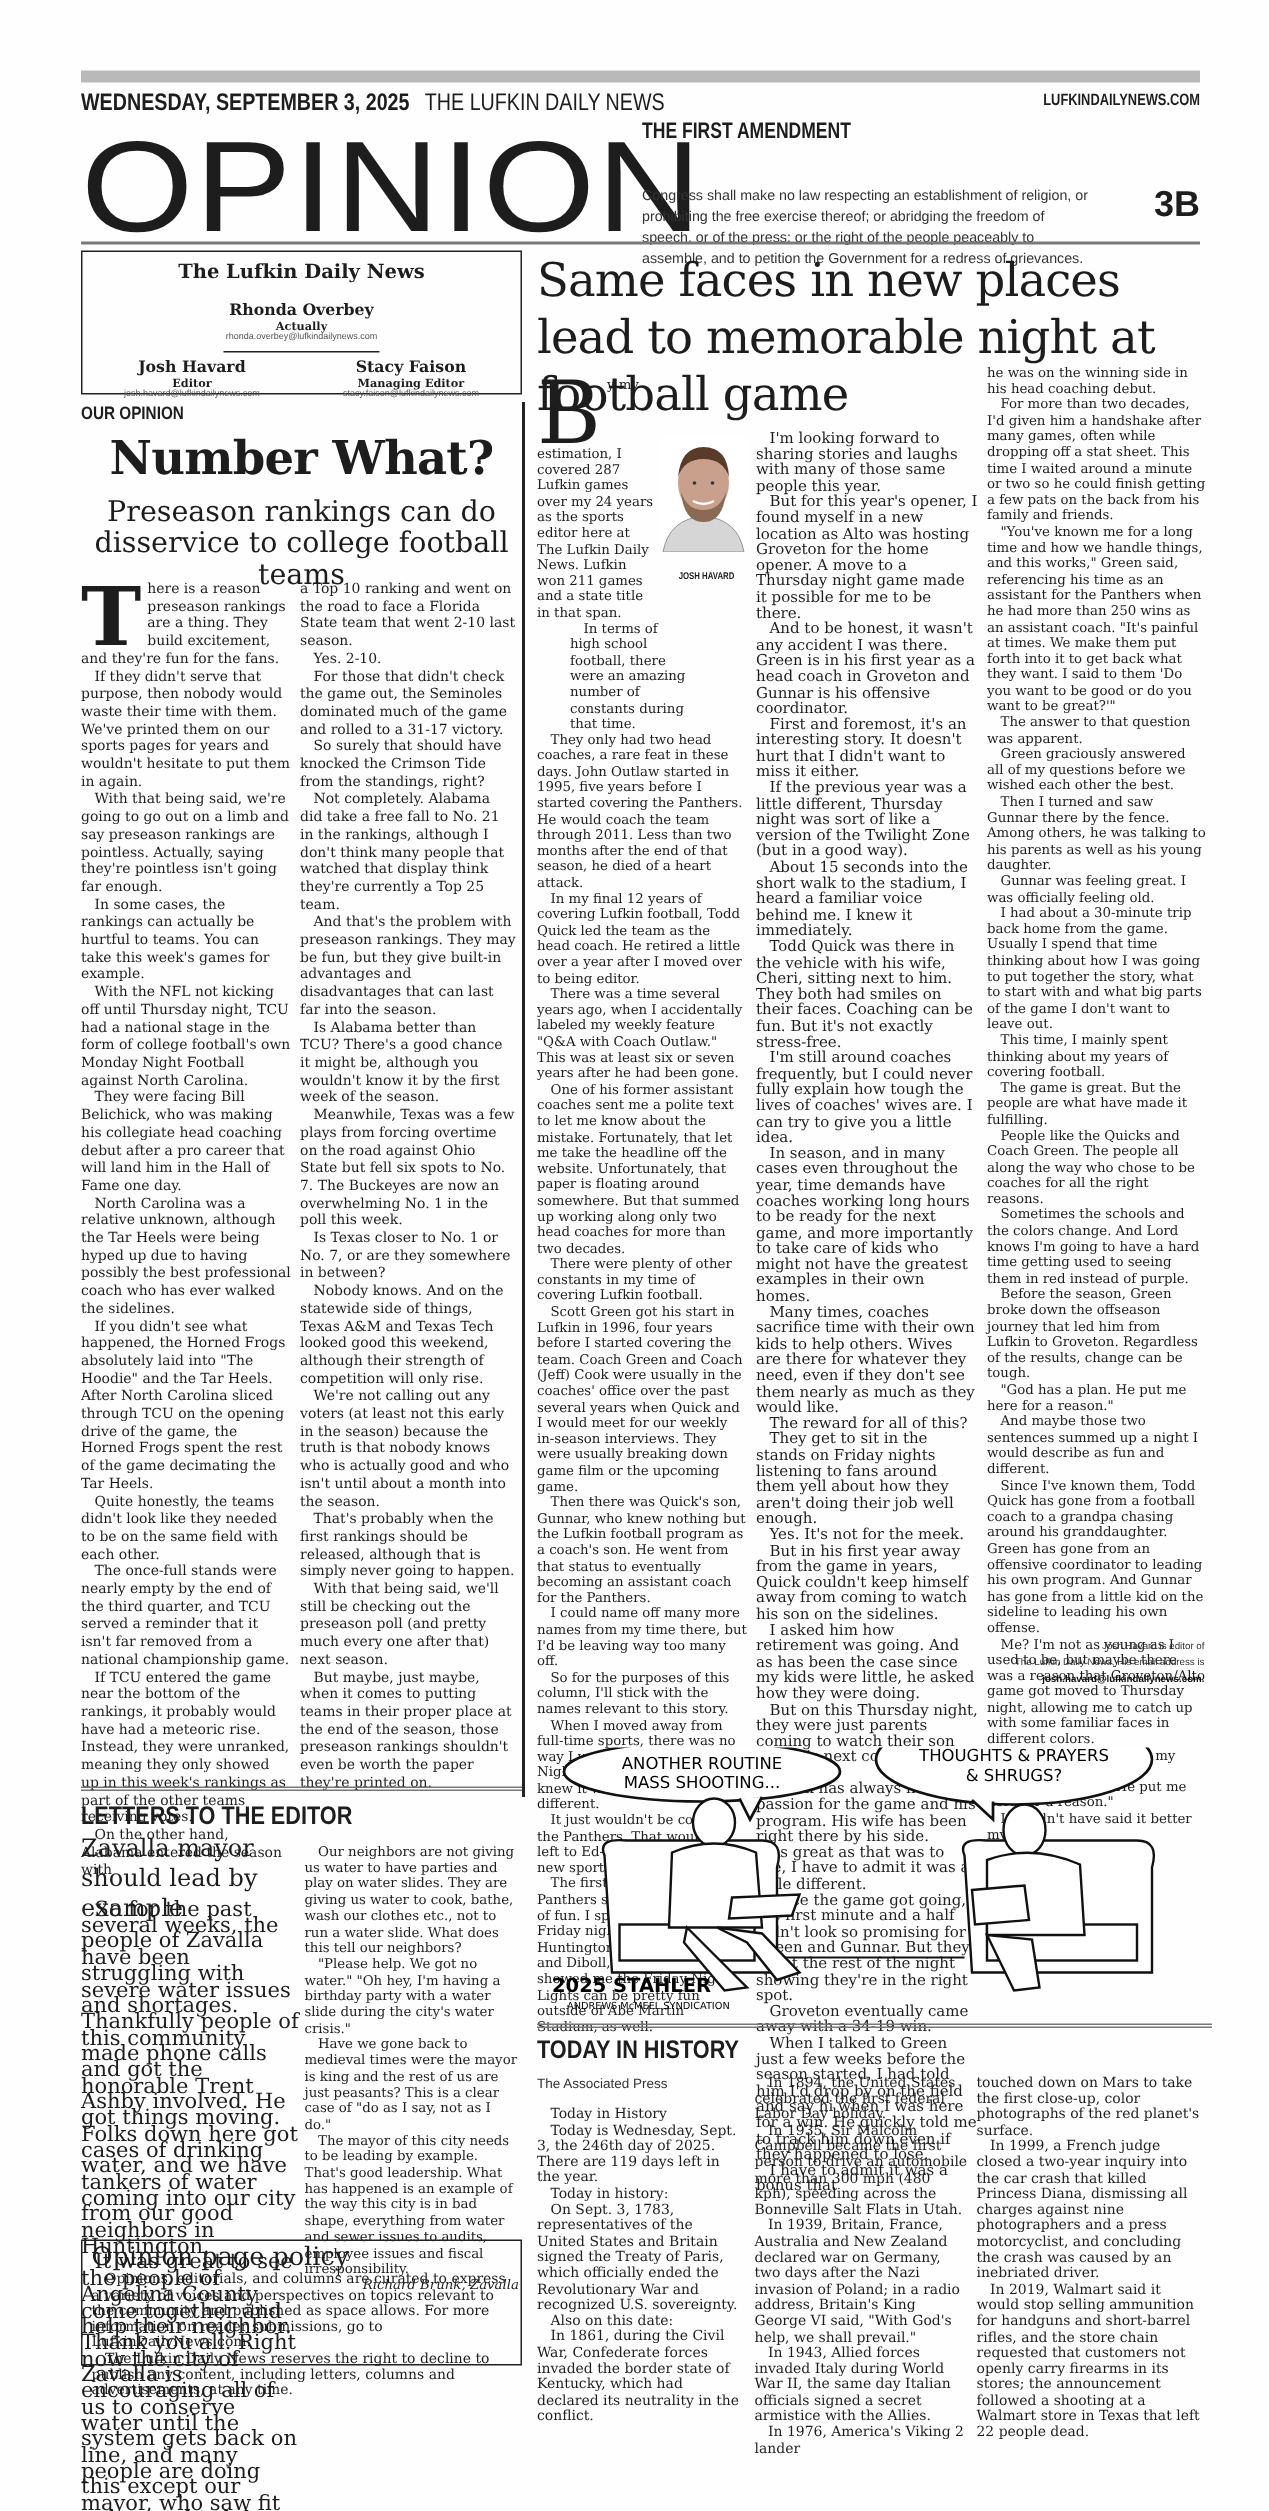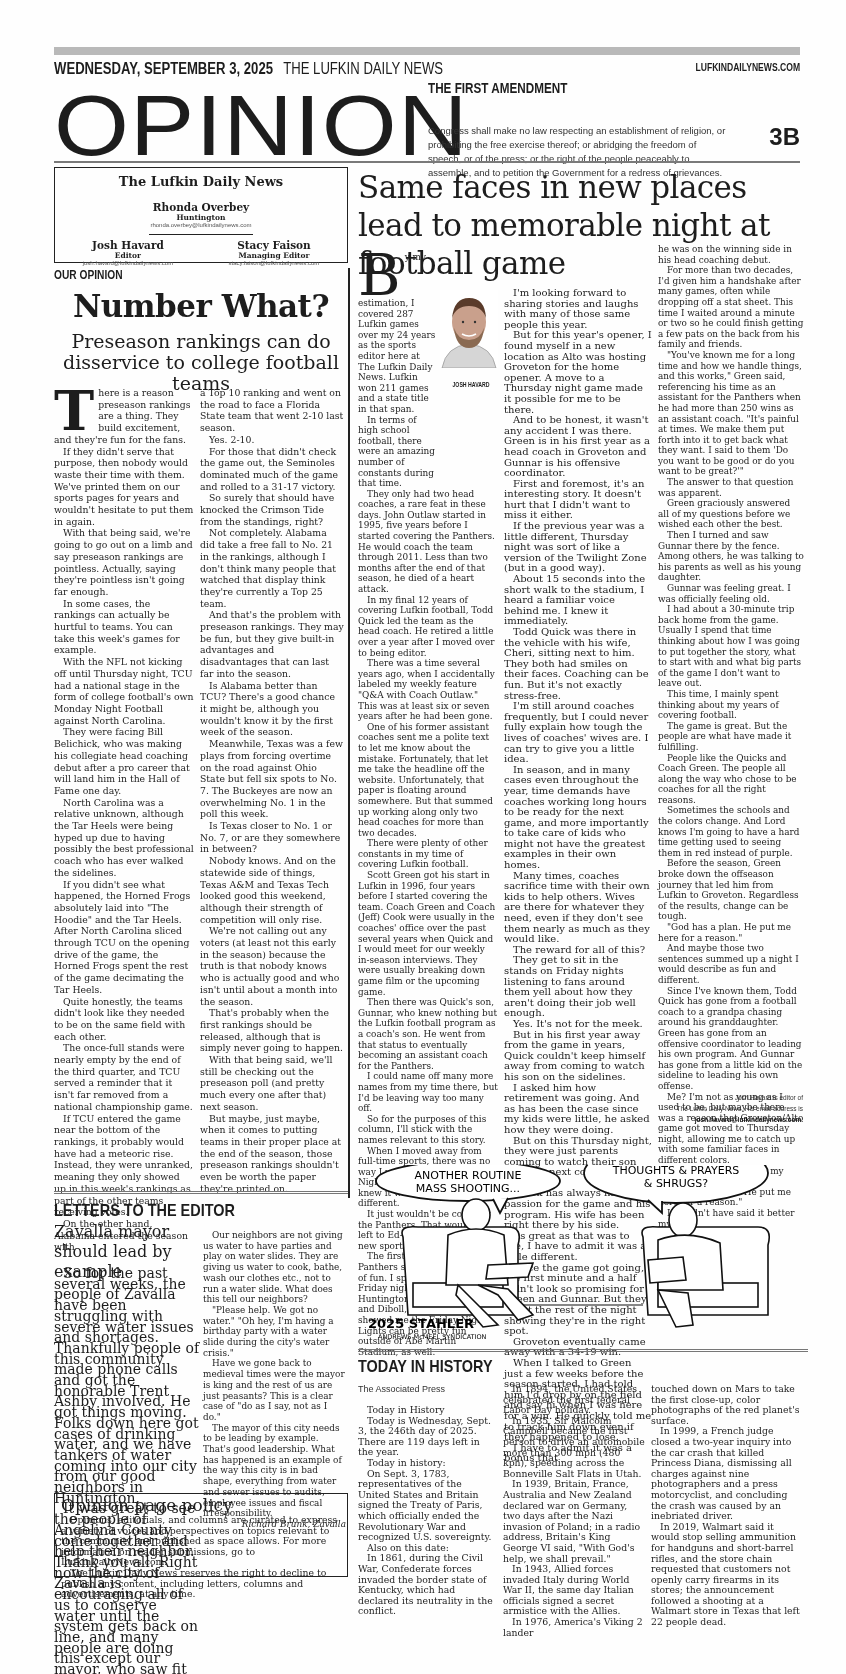--- a/index.html
+++ b/index.html
@@ -74,21 +74,21 @@
 <div class="site-url">LUFKINDAILYNEWS.COM</div>
 <div class="opinion-word">OPINION</div>
 <div class="amend-title">THE FIRST AMENDMENT</div>
 <div class="amend-text">Congress shall make no law respecting an establishment of religion, or prohibiting the free exercise thereof; or abridging the freedom of speech, or of the press; or the right of the people peaceably to assemble, and to petition the Government for a redress of grievances.</div>
 <div class="page-no">3B</div>
 <div class="mast-rule"></div>
 
 <div class="staff-box">
   <div class="paper-name">The Lufkin Daily News</div>
   <div class="pub-name">Rhonda Overbey</div>
-  <div class="role">Huntington</div>
+  <div class="role">Actually</div>
   <div class="email">rhonda.overbey@lufkindailynews.com</div>
   <div class="divider"></div>
   <div class="pair">
     <div class="person">
       <div class="pname">Josh Havard</div>
       <div class="role">Editor</div>
       <div class="email">josh.havard@lufkindailynews.com</div>
     </div>
     <div class="person">
       <div class="pname">Stacy Faison</div>
@@ -167,21 +167,21 @@
     <path d="M14 38 Q16 58 29 58 Q42 58 44 38 Q40 50 29 50 Q18 50 14 38 Z" fill="#8a6a52"></path>
     <path d="M22 44 Q29 48 36 44" stroke="#fff" stroke-width="1.6" fill="none"></path>
     <circle cx="23" cy="32" r="1.2" fill="#333"></circle>
       <circle cx="35" cy="32" r="1.2" fill="#333"></circle>
   </svg>
 </div>
 <div class="photo-cap">JOSH HAVARD</div>
 
 <div class="body-col" style="left:358px; top:252px; width:140px; font-size:8.9px; line-height:10.6px;">
   <p class="noindent" style="width:80px;"><span class="dropcap-thin">B</span><span>y my estimation, I covered 287 Lufkin games over my 24 years as the sports editor here at The Lufkin Daily News. Lufkin won 211 games and a state title in that span.</span></p>
-  <p style="width:80px;">In terms of high school football, there were an amazing number of constants during that time.</p>
+  <p style="width:80px;margin-left:22px;">In terms of high school football, there were an amazing number of constants during that time.</p>
   <p>They only had two head coaches, a rare feat in these days. John Outlaw started in 1995, five years before I started covering the Panthers. He would coach the team through 2011. Less than two months after the end of that season, he died of a heart attack.</p>
   <p>In my final 12 years of covering Lufkin football, Todd Quick led the team as the head coach. He retired a little over a year after I moved over to being editor.</p>
   <p>There was a time several years ago, when I accidentally labeled my weekly feature "Q&amp;A with Coach Outlaw." This was at least six or seven years after he had been gone.</p>
   <p>One of his former assistant coaches sent me a polite text to let me know about the mistake. Fortunately, that let me take the headline off the website. Unfortunately, that paper is floating around somewhere. But that summed up working along only two head coaches for more than two decades.</p>
   <p>There were plenty of other constants in my time of covering Lufkin football.</p>
   <p>Scott Green got his start in Lufkin in 1996, four years before I started covering the team. Coach Green and Coach (Jeff) Cook were usually in the coaches' office over the past several years when Quick and I would meet for our weekly in-season interviews. They were usually breaking down game film or the upcoming game.</p>
   <p>Then there was Quick's son, Gunnar, who knew nothing but the Lufkin football program as a coach's son. He went from that status to eventually becoming an assistant coach for the Panthers.</p>
   <p>I could name off many more names from my time there, but I'd be leaving way too many off.</p>
   <p>So for the purposes of this column, I'll stick with the names relevant to this story.</p>
   <p>When I moved away from full-time sports, there was no way I was going to miss Friday Night Lights, even though I knew it would be a little different.</p>

